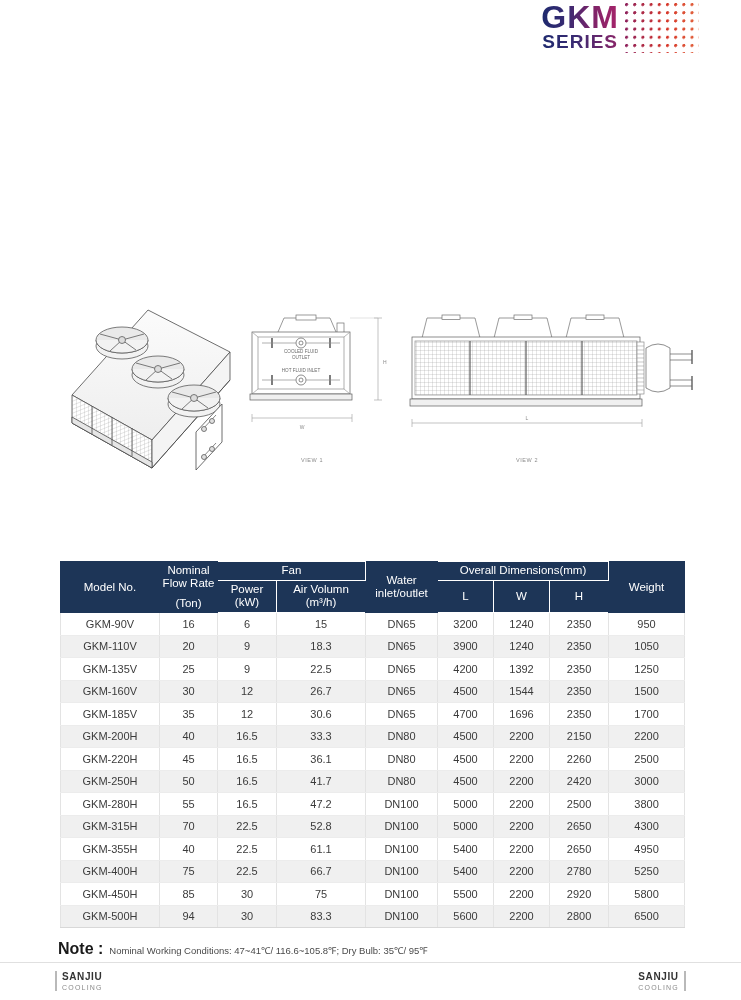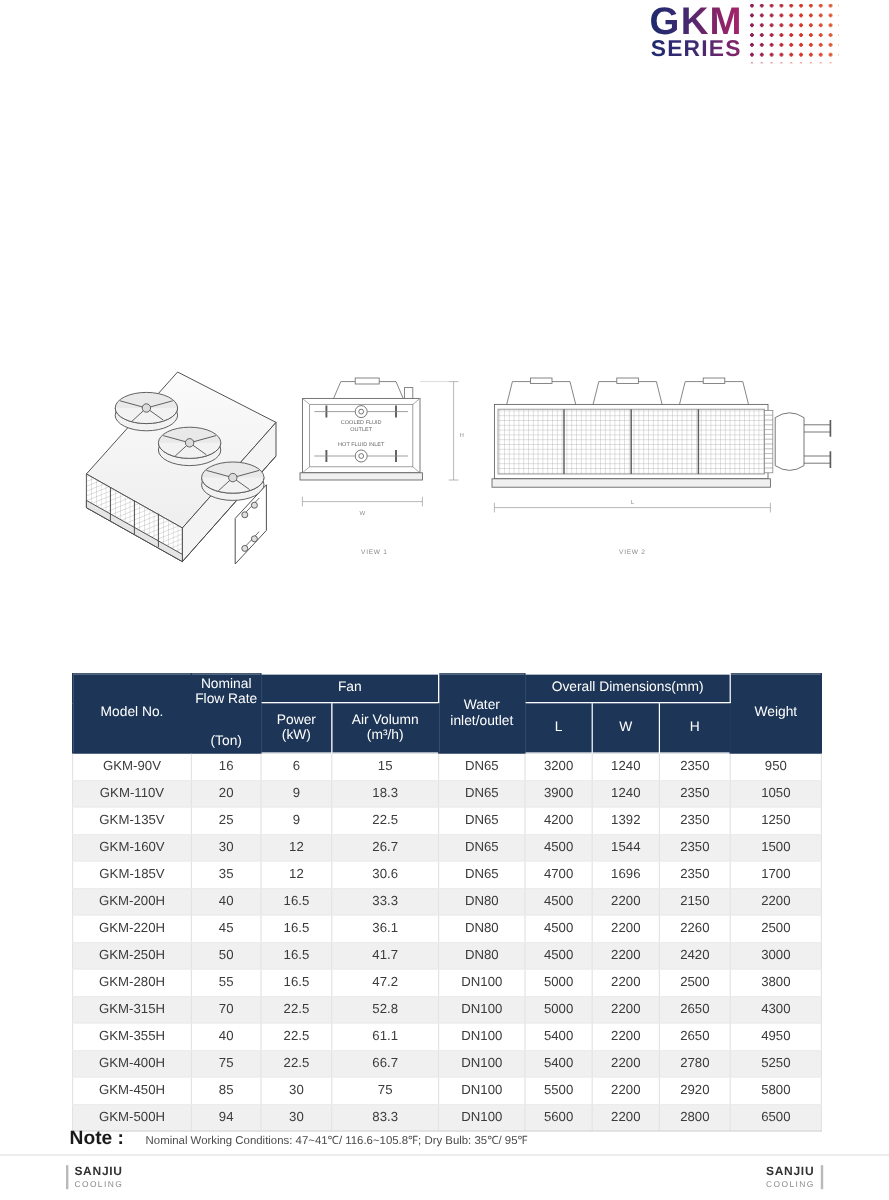--- a/index.html
+++ b/index.html
@@ -45,28 +45,28 @@
   thead th.outer{border:1px solid #1d3557;}
   tbody td{
     font-size:11px;color:#3b3b3b;text-align:center;
     border-left:1px solid #e3e3e3;border-right:1px solid #e3e3e3;
     border-bottom:1px solid #ececec;
     height:21.5px;padding:0;
   }
   tbody tr:nth-child(odd){background:#ffffff;}
   tbody tr:nth-child(even){background:#f0f0f0;}
   tbody tr:last-child td{border-bottom:1px solid #d8d8d8;}
-  .sub-unit{display:block;margin-top:22px;}
+  .sub-unit{display:block;margin-top:7px;}
 
   
   .note{
     position:absolute;left:58px;top:940px;font-size:9.5px;color:#4a4a4a;
   }
   .note b{color:#1a1a1a;font-size:16px;}
-  .note .note-body{margin-left:18px;}
+  .note .note-body{margin-left:6px;}
 
   
   .footer-rule{position:absolute;left:0;top:962px;width:741px;height:1px;background:#e0e0e0;}
   .logo{position:absolute;top:971px;display:flex;align-items:center;gap:5px;}
   .logo-left{left:55px;}
   .logo-right{right:55px;flex-direction:row;}
   .logo-bar{width:2px;height:20px;background:#b9b9b9;}
   .logo-txt{line-height:1;}
   .logo-name{font-size:10px;font-weight:bold;color:#333;letter-spacing:.6px;}
   .logo-sub{font-size:7px;color:#8b8b8b;letter-spacing:1.2px;margin-top:2px;}

